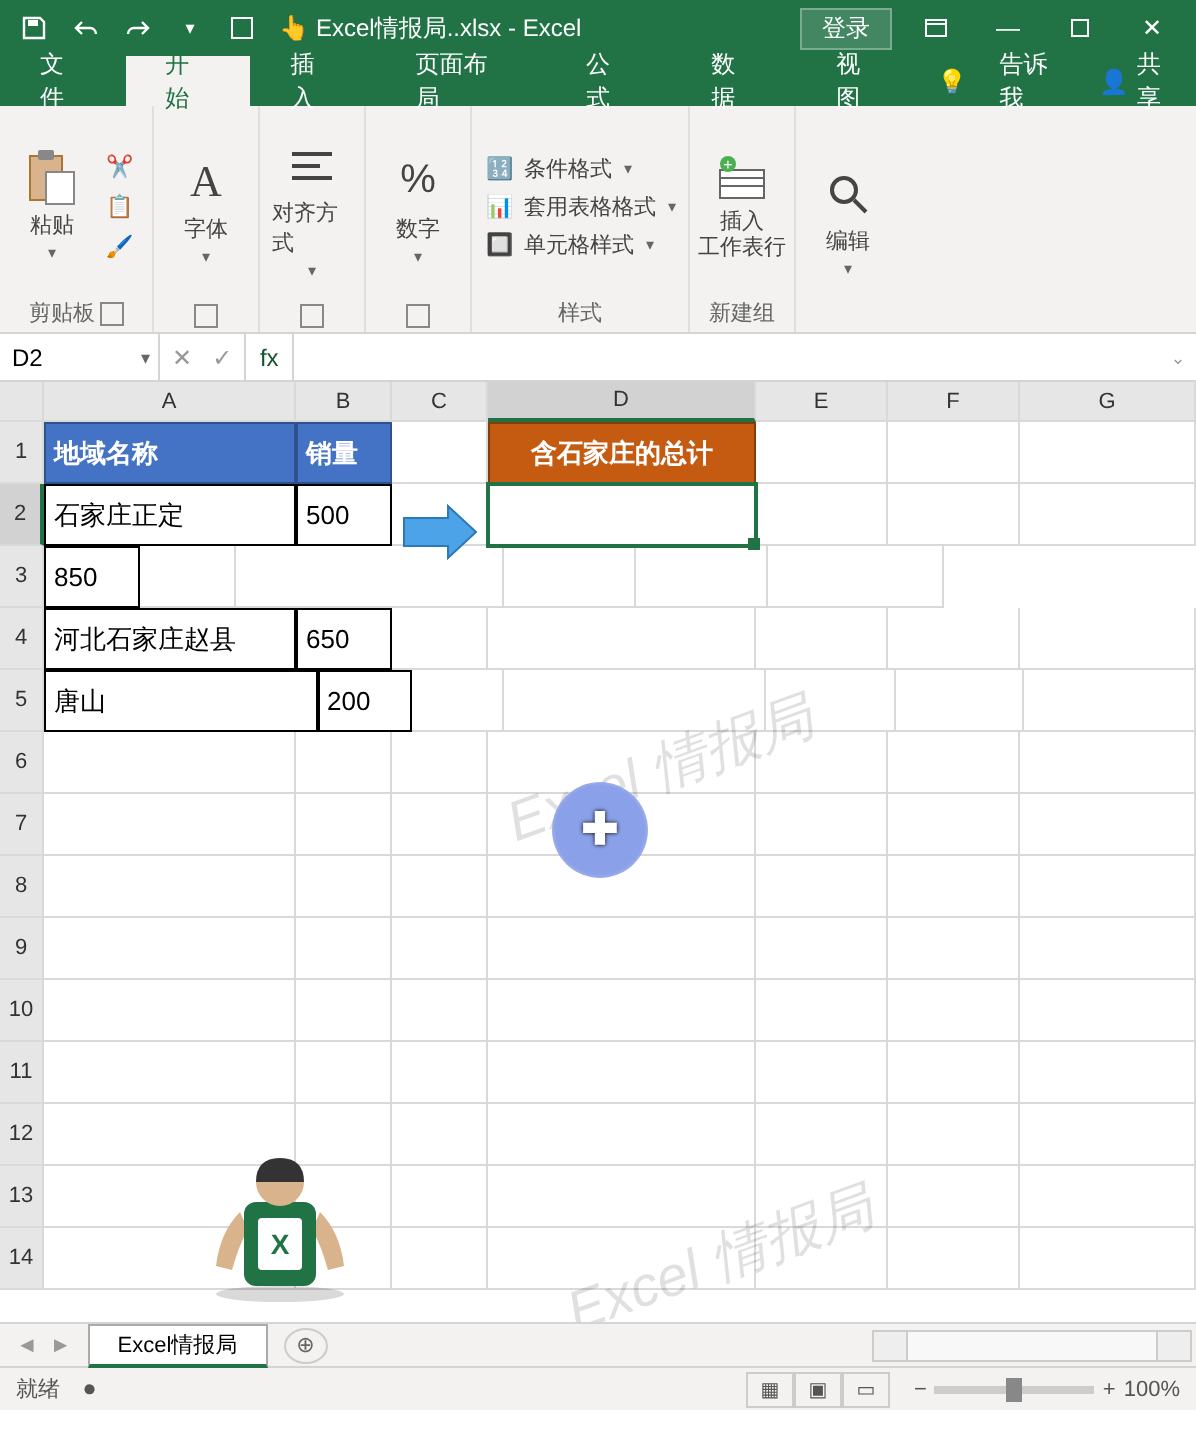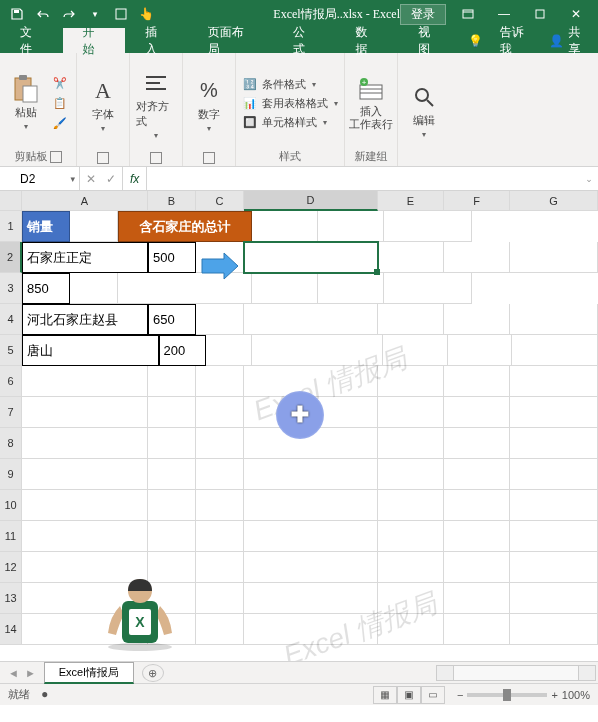--- a/index.html
+++ b/index.html
@@ -2,21 +2,21 @@
 <html><head>
 <meta charset="utf-8">
 <style>
   * { box-sizing: border-box; margin: 0; padding: 0; font-family: "Microsoft YaHei", "Segoe UI", sans-serif; }
   body { width: 598px; height: 722px; background: #fff; overflow: hidden; position: relative; }
   
   
   .titlebar { background: #217346; height: 28px; display: flex; align-items: center; color: #fff; font-size: 12px; }
   .titlebar .qat { display: flex; align-items: center; gap: 4px; padding-left: 6px; }
   .titlebar .qat .q { width: 22px; height: 22px; display: flex; align-items: center; justify-content: center; cursor: pointer; }
-  .titlebar .center { flex: 1; text-align: right; font-family: Liberation Serif, serif; }
+  .titlebar .center { flex: 1; text-align: left; }
   .titlebar .right { display: flex; align-items: center; gap: 4px; padding-right: 4px; }
   .titlebar .login { background: rgba(255,255,255,0.15); border: 1px solid rgba(255,255,255,0.3); padding: 1px 10px; font-size: 12px; cursor: pointer; }
   .titlebar .win { display: flex; }
   .titlebar .win div { width: 36px; height: 28px; display: flex; align-items: center; justify-content: center; cursor: pointer; font-size: 12px; }
 
   
   .tabs { background: #217346; height: 25px; display: flex; align-items: stretch; color: #fff; font-size: 12px; }
   .tabs .tab { padding: 0 20px; display: flex; align-items: center; cursor: pointer; }
   .tabs .tab.file { color: #fff; }
   .tabs .tab.active { background: #f3f2f1; color: #217346; }
@@ -32,25 +32,25 @@
   .bigbtn { display: flex; flex-direction: column; align-items: center; justify-content: center; width: 40px; cursor: pointer; gap: 2px; }
   .bigbtn .ico { width: 28px; height: 28px; display: flex; align-items: center; justify-content: center; }
   .sidebtns { display: flex; flex-direction: column; gap: 2px; }
   .sidebtns div { width: 20px; height: 18px; display: flex; align-items: center; justify-content: center; cursor: pointer; }
   .stylelist { display: flex; flex-direction: column; gap: 4px; font-size: 11px; color: #444; }
   .stylelist .row { display: flex; align-items: center; gap: 4px; cursor: pointer; }
   .stylelist .row .ic { width: 16px; height: 14px; display: flex; align-items: center; justify-content: center; }
 
   
   .nameformula { height: 24px; border-bottom: 1px solid #d4d4d4; display: flex; align-items: stretch; font-size: 12px; background: #fff; }
-  .namebox { width: 80px; border-right: 1px solid #d4d4d4; padding: 0 20px; display: flex; align-items: center; position: relative; }
+  .namebox { width: 80px; border-right: 1px solid #d4d4d4; padding: 0 6px; display: flex; align-items: center; position: relative; }
   .namebox .dd { position: absolute; right: 4px; color: #666; font-size: 9px; }
   .fnbtns { display: flex; align-items: center; border-right: 1px solid #d4d4d4; padding: 0 6px; gap: 10px; color: #999; }
   .fnbtns span { cursor: pointer; }
-  .fxlabel { width: 24px; display: flex; align-items: center; justify-content: center; font-style: italic; color: #14532d; border-right: 1px solid #d4d4d4; }
+  .fxlabel { width: 24px; display: flex; align-items: center; justify-content: center; color: #14532d; border-right: 1px solid #d4d4d4; }
   .formula { flex: 1; padding: 0 6px; display: flex; align-items: center; }
   .fbar-expand { width: 18px; display: flex; align-items: center; justify-content: center; color: #999; cursor: pointer; font-size: 9px; }
 
   
   .gridwrap { position: relative; height: 470px; overflow: hidden; }
   .rowhead { position: absolute; left: 0; top: 0; width: 22px; }
   .rowhead .rh { height: 31px; border-bottom: 1px solid #d9d9d9; border-right: 1px solid #d9d9d9; background: #e6e6e6; display: flex; align-items: center; justify-content: center; font-size: 11px; color: #333; }
   .rowhead .rh.head { height: 20px; background: #e6e6e6; }
   .rowhead .rh.sel { background: #d2d2d2; border-right: 2px solid #217346; }
   .colhead { position: absolute; left: 22px; top: 0; right: 0; height: 20px; display: flex; }
@@ -324,20 +324,21 @@
       <div class="ch" style="width: 126px;">A</div>
       <div class="ch" style="width: 48px;">B</div>
       <div class="ch" style="width: 48px;">C</div>
       <div class="ch sel" style="width: 134px;">D</div>
       <div class="ch" style="width: 66px;">E</div>
       <div class="ch" style="width: 66px;">F</div>
       <div class="ch" style="width: 88px;">G</div>
     </div>
   <div class="cells">
       <div class="row">
+        <div class="cell th-blue" style="width: 126px;">地域名称</div>
         <div class="cell th-blue" style="width: 48px;">销量</div>
         <div class="cell" style="width: 48px;"></div>
         <div class="cell th-orange" style="width: 134px;">含石家庄的总计</div>
         <div class="cell" style="width: 66px;"></div>
         <div class="cell" style="width: 66px;"></div>
         <div class="cell" style="width: 88px;"></div>
       </div>
       <div class="row">
         <div class="cell bordered" style="width: 126px;">石家庄正定</div>
         <div class="cell bordered" style="width: 48px;">500</div>

